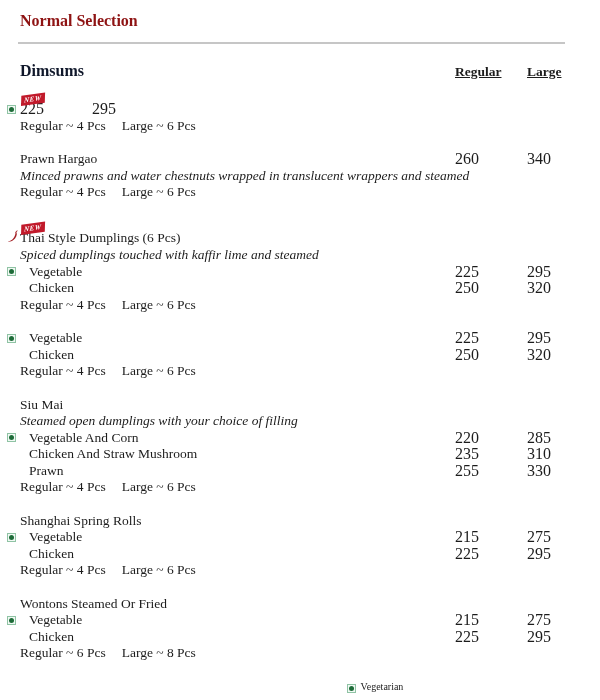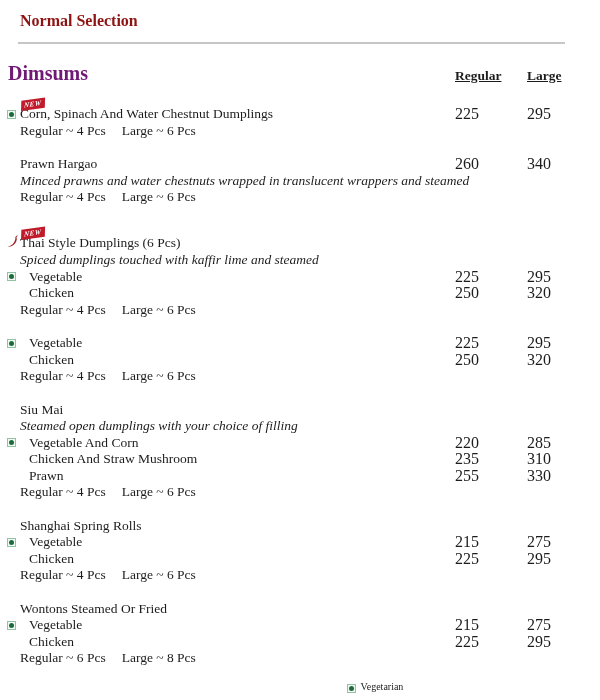--- a/index.html
+++ b/index.html
@@ -6,21 +6,21 @@
   body{
     width:600px;height:700px;overflow:hidden;position:relative;
     font-family:"Liberation Serif", serif;color:#1c1c1c;
   }
   .page{box-sizing:border-box;width:600px;height:700px;padding:12px 35px 0 7px;position:relative;}
 
   .title{margin-left:13px;color:#8e1313;font-weight:bold;font-size:16px;line-height:18px;}
   .divider{margin:12px 0 0 11px;border-top:2px solid #c6c6c6;}
 
   .header-row{display:flex;align-items:baseline;margin-top:18px;margin-bottom:9px;}
-  .header-row .section-title{flex:1;margin-left:1px;color:#701a75;font-weight:bold;font-size:20px;}
+  .header-row .section-title{flex:1;margin-left:13px;color:#0f172a;font-weight:bold;font-size:16px;}
   .col-h{font-weight:bold;font-size:13.5px;text-decoration:underline;}
   .p1{width:72px;flex:0 0 72px;}
   .p2{width:38px;flex:0 0 38px;}
 
   .item{margin-bottom:17px;}
   .line{display:flex;line-height:16.5px;font-size:13.5px;}
   .icon-cell{width:13px;flex:0 0 13px;display:flex;align-items:center;}
   .name{flex:1;}
   .variant-name{padding-left:9px;}
   .desc-text{flex:1;font-style:italic;}
@@ -67,21 +67,20 @@
 
   <div id="menu-items">
       <div class="item">
         <div class="badge-row"><span class="new-badge">NEW</span></div>
         <div class="line">
           <span class="icon-cell">
             <span class="veg">
               <span class="dot"></span>
             </span>
           </span>
-          <span class="name">Corn, Spinach And Water Chestnut Dumplings</span>
           <span class="price p1">225</span>
           <span class="price p2">295</span>
         </div>
         <div class="portion-line"><span class="portion-part">Regular ~ 4 Pcs</span><span class="portion-part">Large ~ 6 Pcs</span></div>
       </div>
       <div class="item">
         <div class="line">
           <span class="icon-cell"></span>
           <span class="name">Prawn Hargao</span>
           <span class="price p1">260</span>

